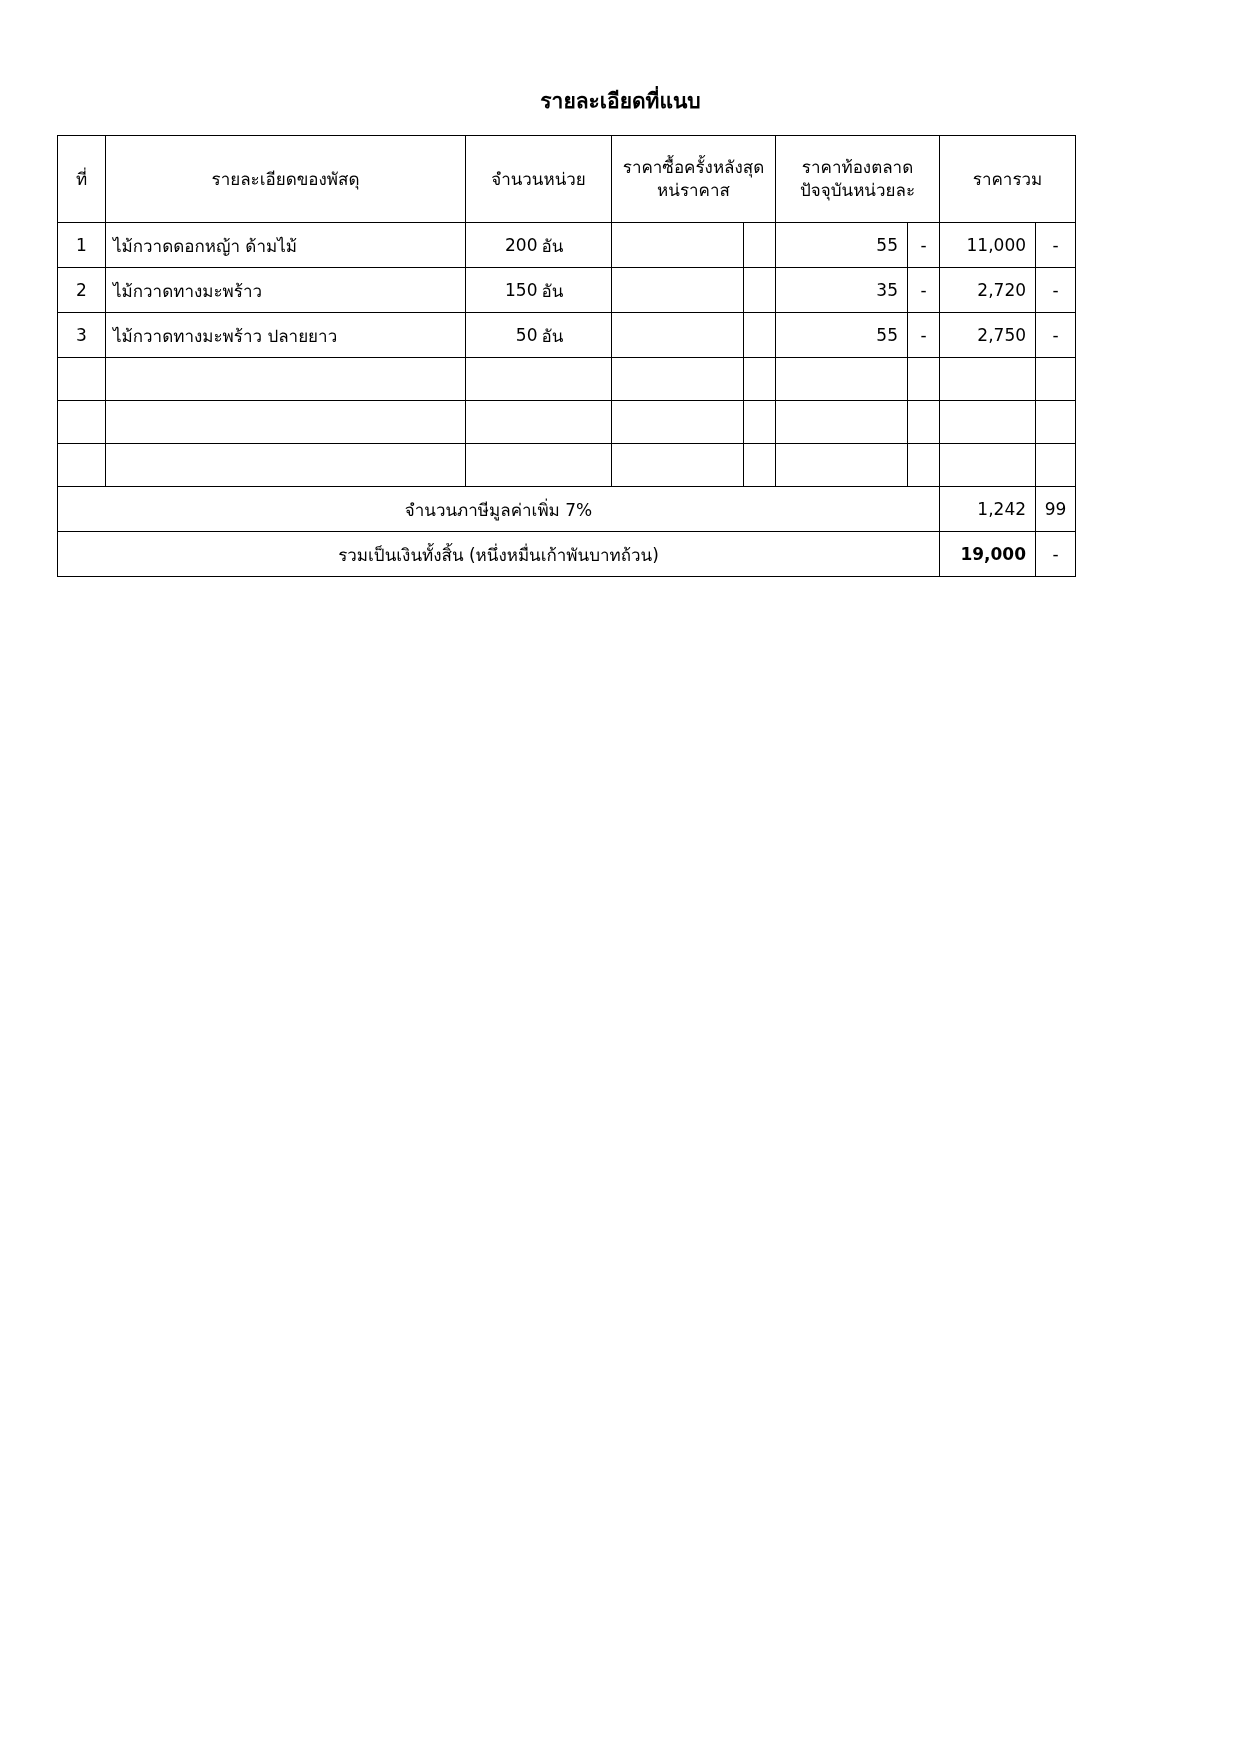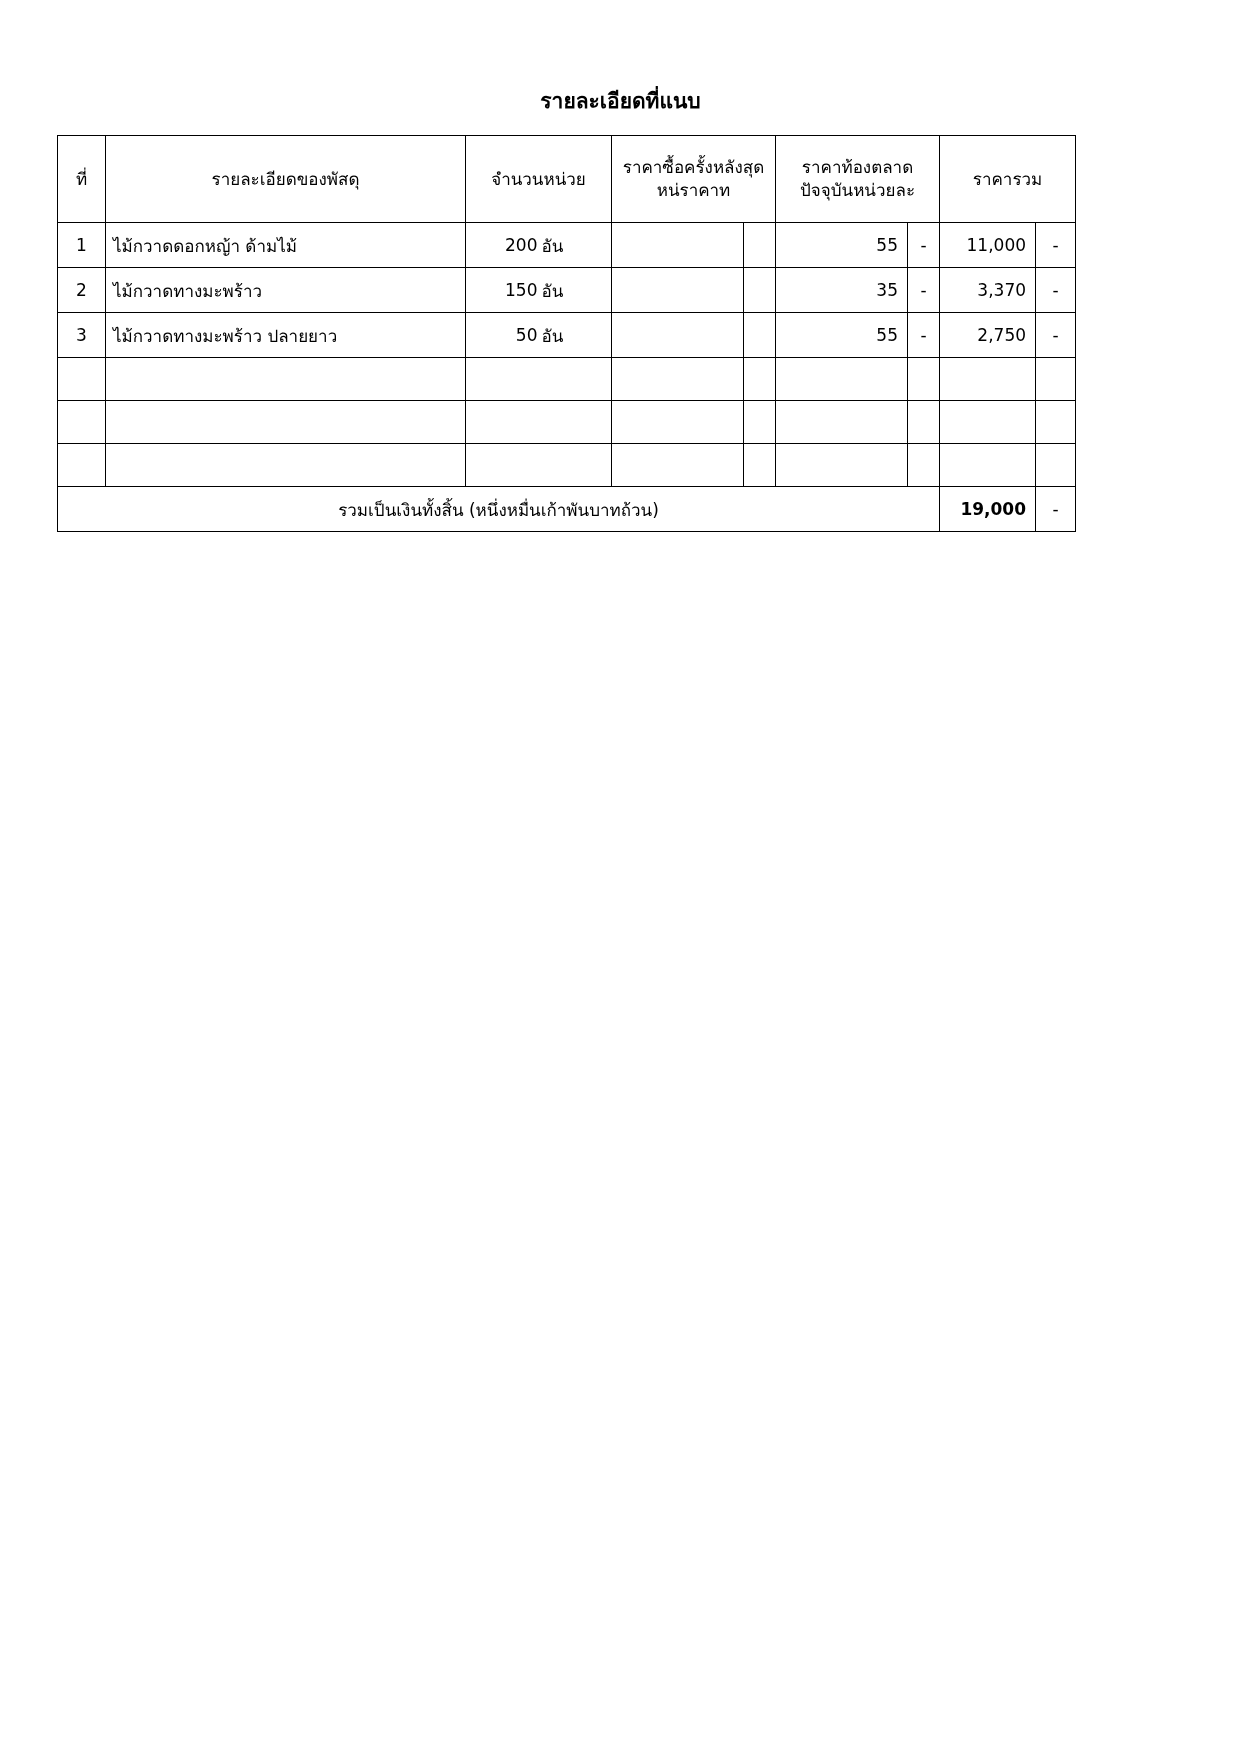--- a/index.html
+++ b/index.html
@@ -133,21 +133,21 @@
         <col class="c-total">
         <col class="c-totald">
       </colgroup>
       <thead>
         <tr>
           <td>ที่</td>
           <td>รายละเอียดของพัสดุ</td>
           <td>จำนวนหน่วย</td>
           <td colspan="2">
             <div>ราคาซื้อครั้งหลังสุด</div>
-            <div>หน่ราคาท</div>
+            <div>หน่ราคาส</div>
           </td>
           <td colspan="2">
             <div>ราคาท้องตลาด</div>
             <div>ปัจจุบันหน่วยละ</div>
           </td>
           <td colspan="2">ราคารวม</td>
         </tr>
       </thead>
       <tbody>
         <tr>
@@ -172,21 +172,21 @@
           <td>
             <div class="qty-inner">
               <span class="qty-num">150</span>
               <span class="qty-unit">อัน</span>
             </div>
           </td>
           <td class="cell-right"></td>
           <td class="dash-cell"></td>
           <td class="cell-right">35</td>
           <td class="dash-cell">-</td>
-          <td class="cell-right">3,370</td>
+          <td class="cell-right">2,720</td>
           <td class="dash-cell">-</td>
         </tr>
         <tr>
           <td class="cell-center">3</td>
           <td class="cell-left">ไม้กวาดทางมะพร้าว ปลายยาว</td>
           <td>
             <div class="qty-inner">
               <span class="qty-num">50</span>
               <span class="qty-unit">อัน</span>
             </div>
@@ -226,20 +226,25 @@
           <td class="cell-center"></td>
           <td class="cell-right"></td>
           <td class="dash-cell"></td>
           <td class="cell-right"></td>
           <td class="dash-cell"></td>
           <td class="cell-right"></td>
           <td class="dash-cell"></td>
         </tr>
 
         <tr>
+          <td class="summary-label" colspan="7">จำนวนภาษีมูลค่าเพิ่ม 7%</td>
+          <td class="amt">1,242</td>
+          <td class="sub">99</td>
+        </tr>
+        <tr>
           <td class="summary-label bold" colspan="7">รวมเป็นเงินทั้งสิ้น (หนึ่งหมื่นเก้าพันบาทถ้วน)</td>
           <td class="amt bold">19,000</td>
           <td class="sub">-</td>
         </tr>
       </tbody>
     </table>
   </div>
 
 </div>
 

